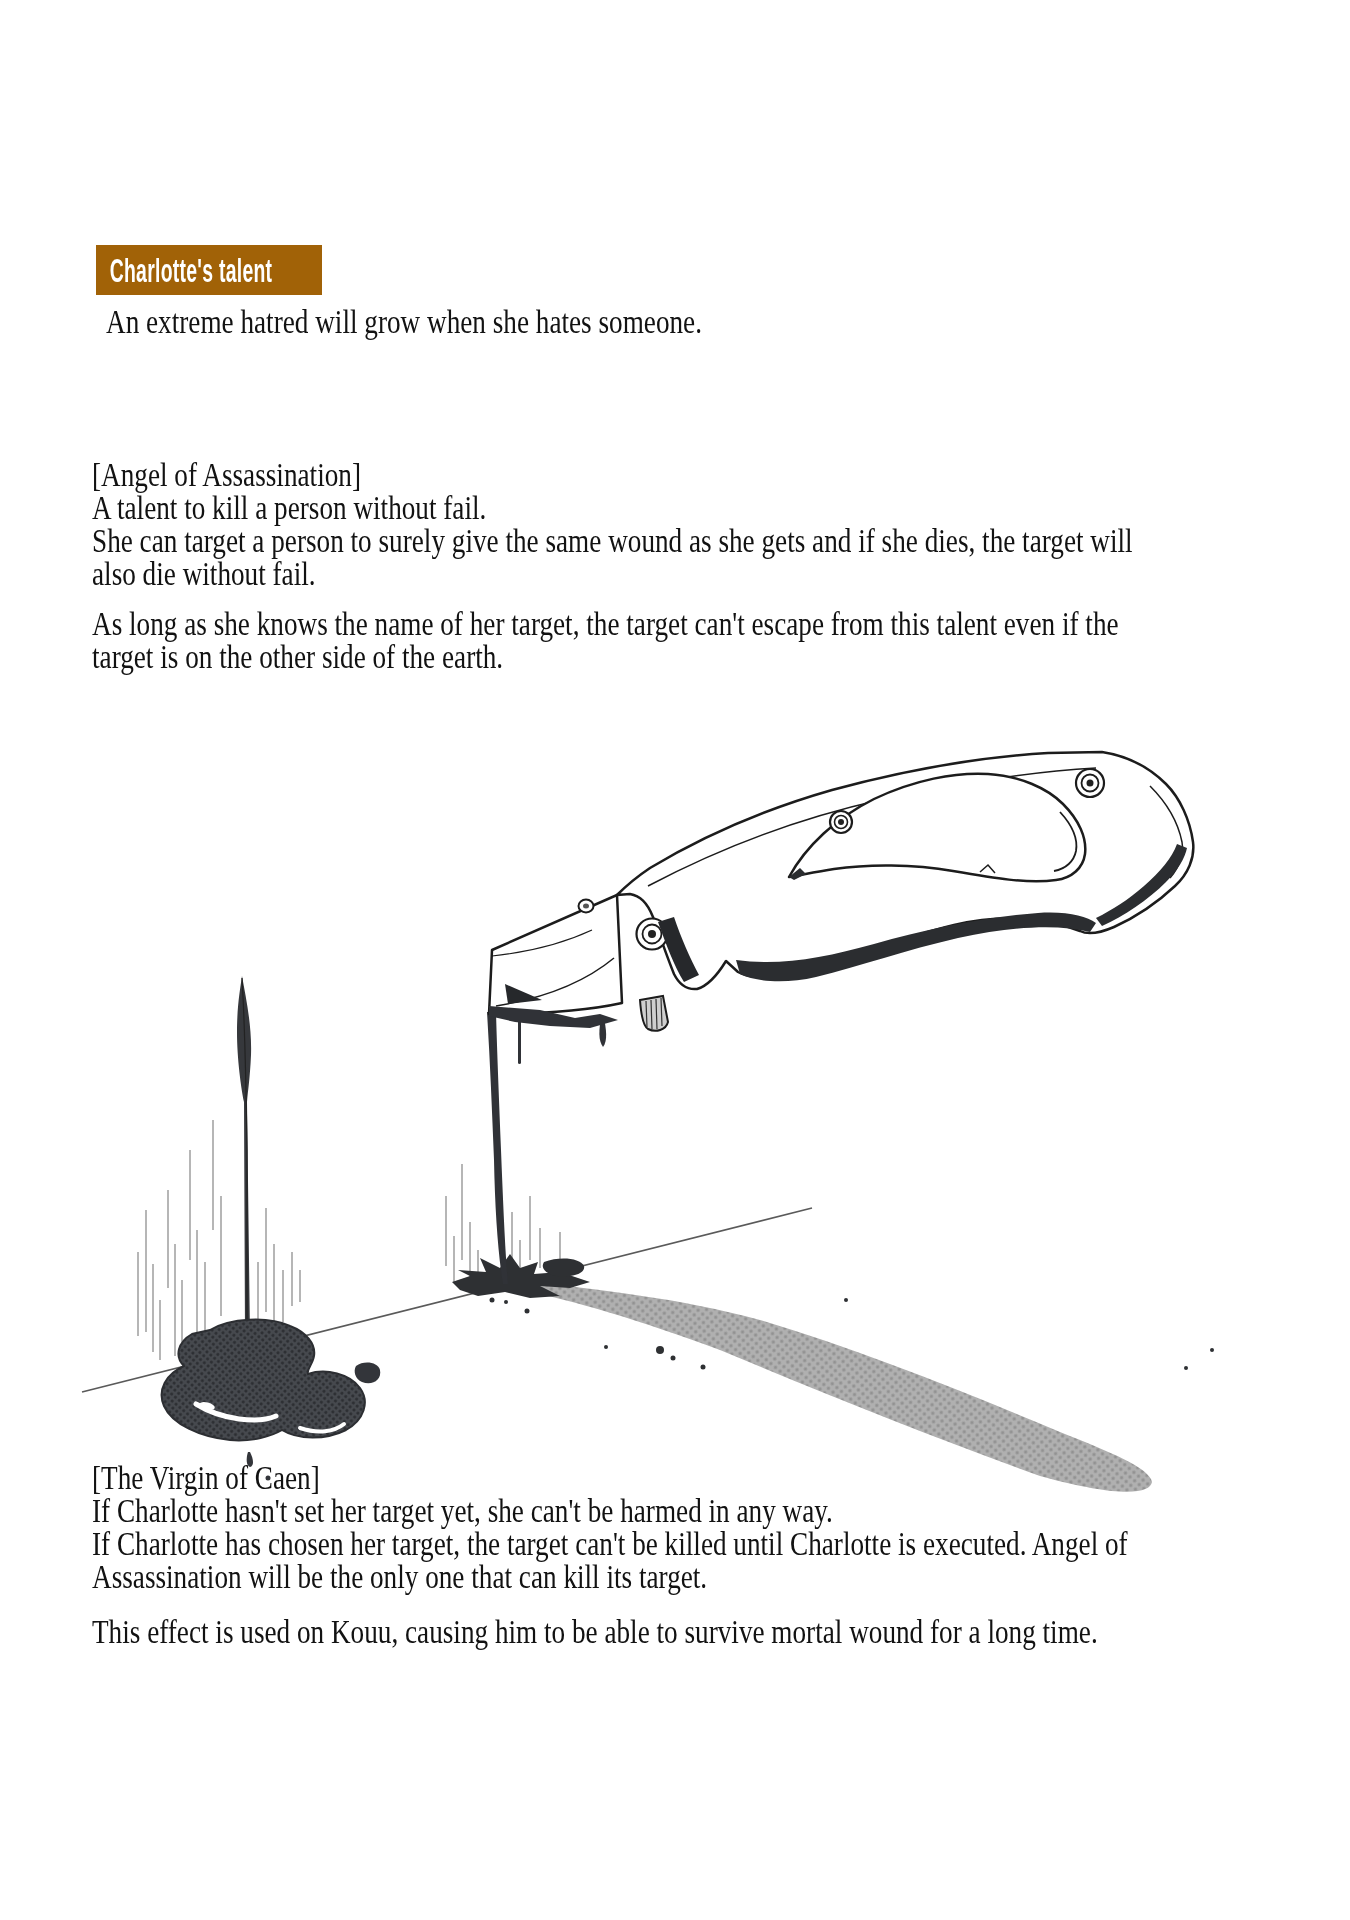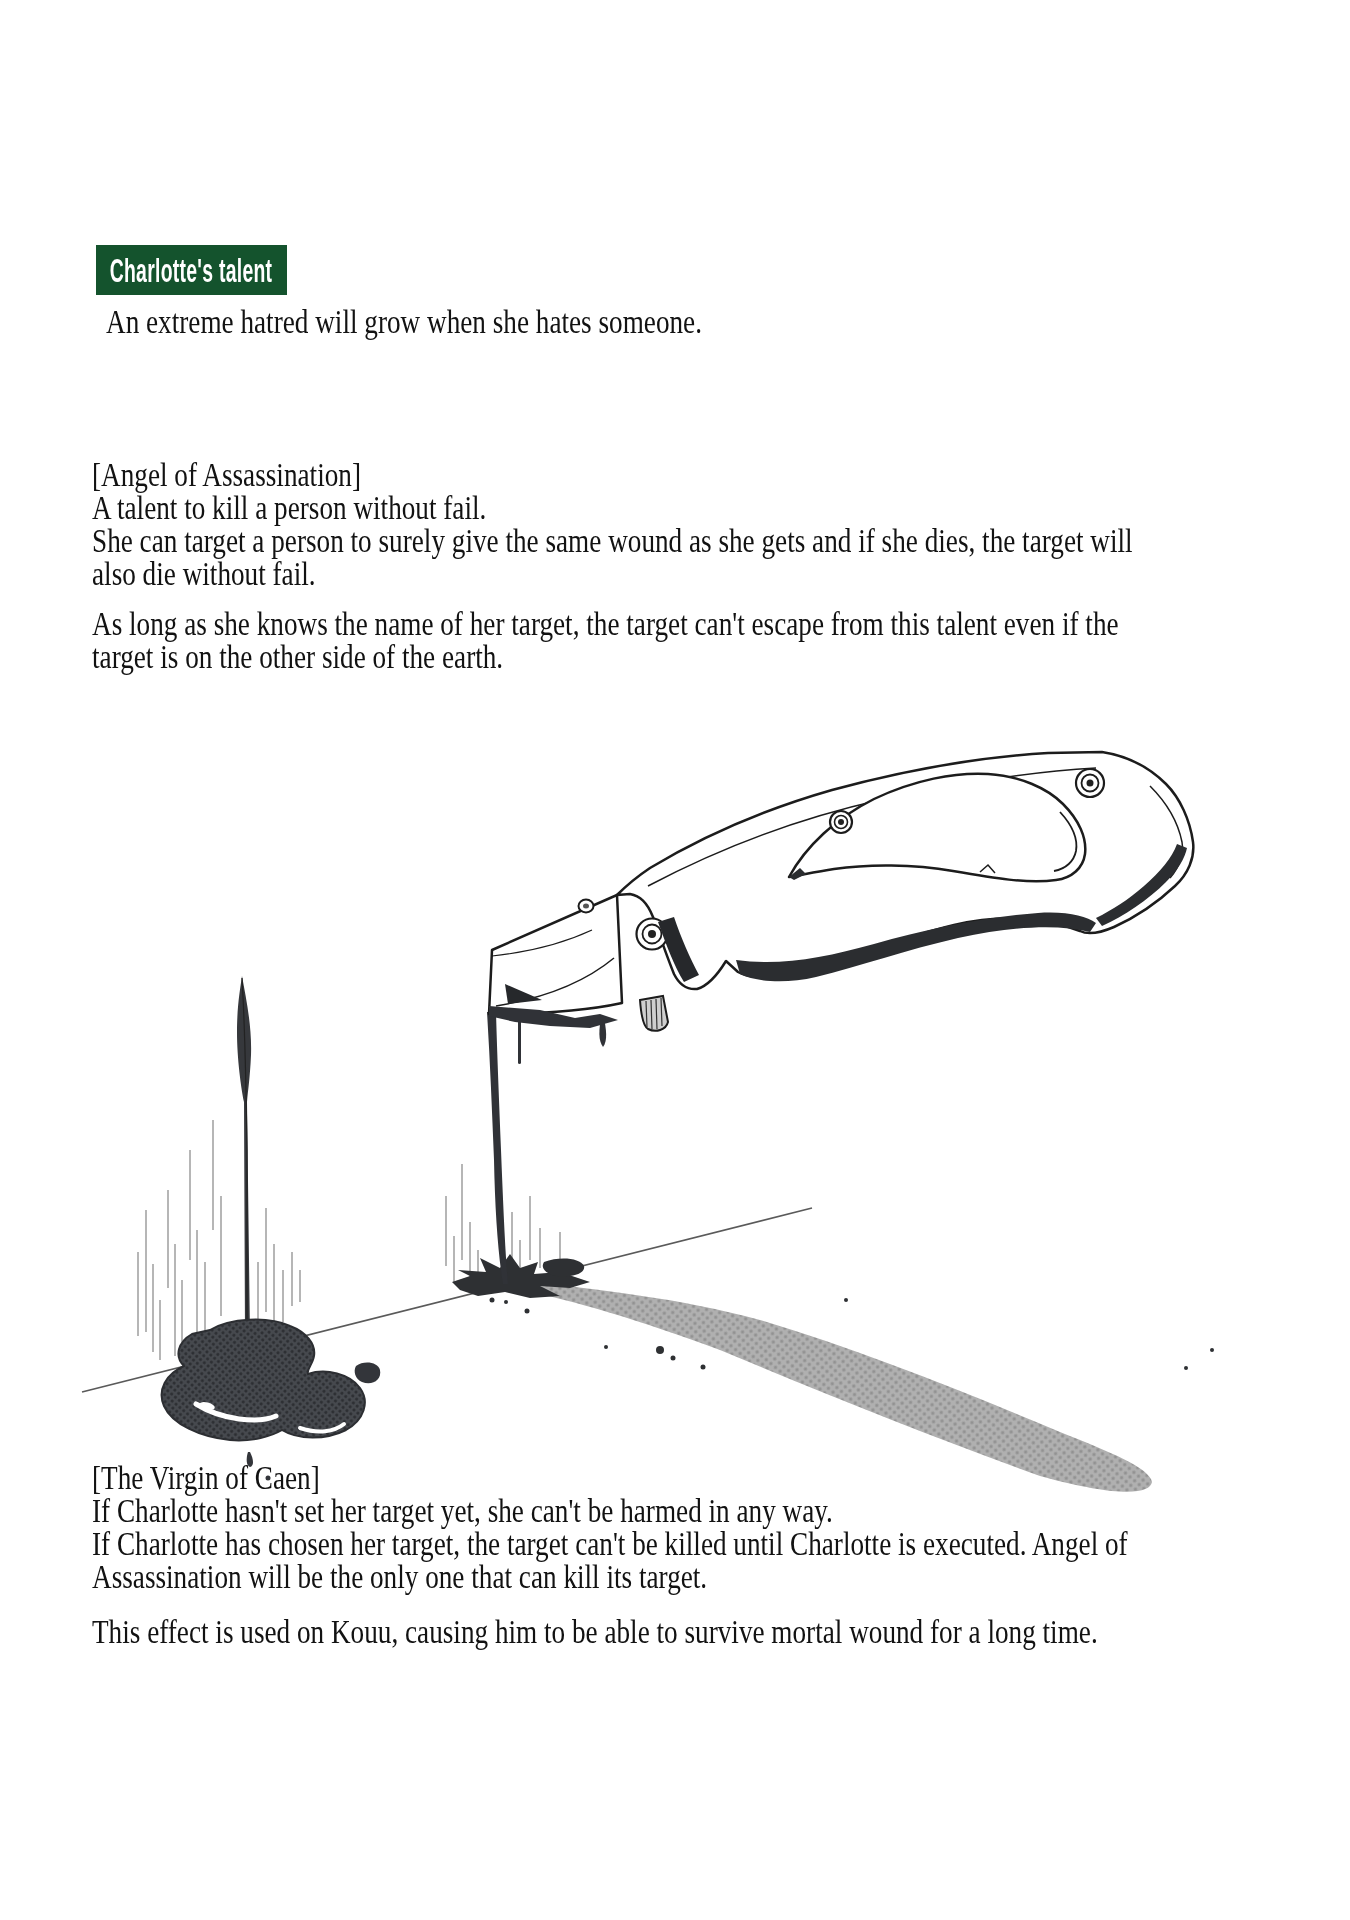--- a/index.html
+++ b/index.html
@@ -1,22 +1,22 @@
 <!DOCTYPE html>
 <html><head>
 <meta charset="utf-8">
 <style>
   html,body{margin:0;padding:0;}
   body{
     width:1350px;height:1920px;position:relative;background:#ffffff;
     font-family:"Liberation Serif",serif;overflow:hidden;
   }
   .tag-box{
-    position:absolute;left:96px;top:245px;width:191px;height:50px;
-    background:#14532d;display:flex;align-items:center;
+    position:absolute;left:96px;top:245px;width:226px;height:50px;
+    background:#a16207;display:flex;align-items:center;
   }
   .tag-text{
     color:#ffffff;font-family:"Liberation Sans",sans-serif;font-weight:bold;
     font-size:34px;letter-spacing:.5px;white-space:pre;
     transform:scaleX(.57);transform-origin:left center;padding-left:24px;
   }
   .para{
     position:absolute;color:#121212;font-size:34px;line-height:33px;
     white-space:pre;transform:scaleX(.80);transform-origin:left top;
   }

